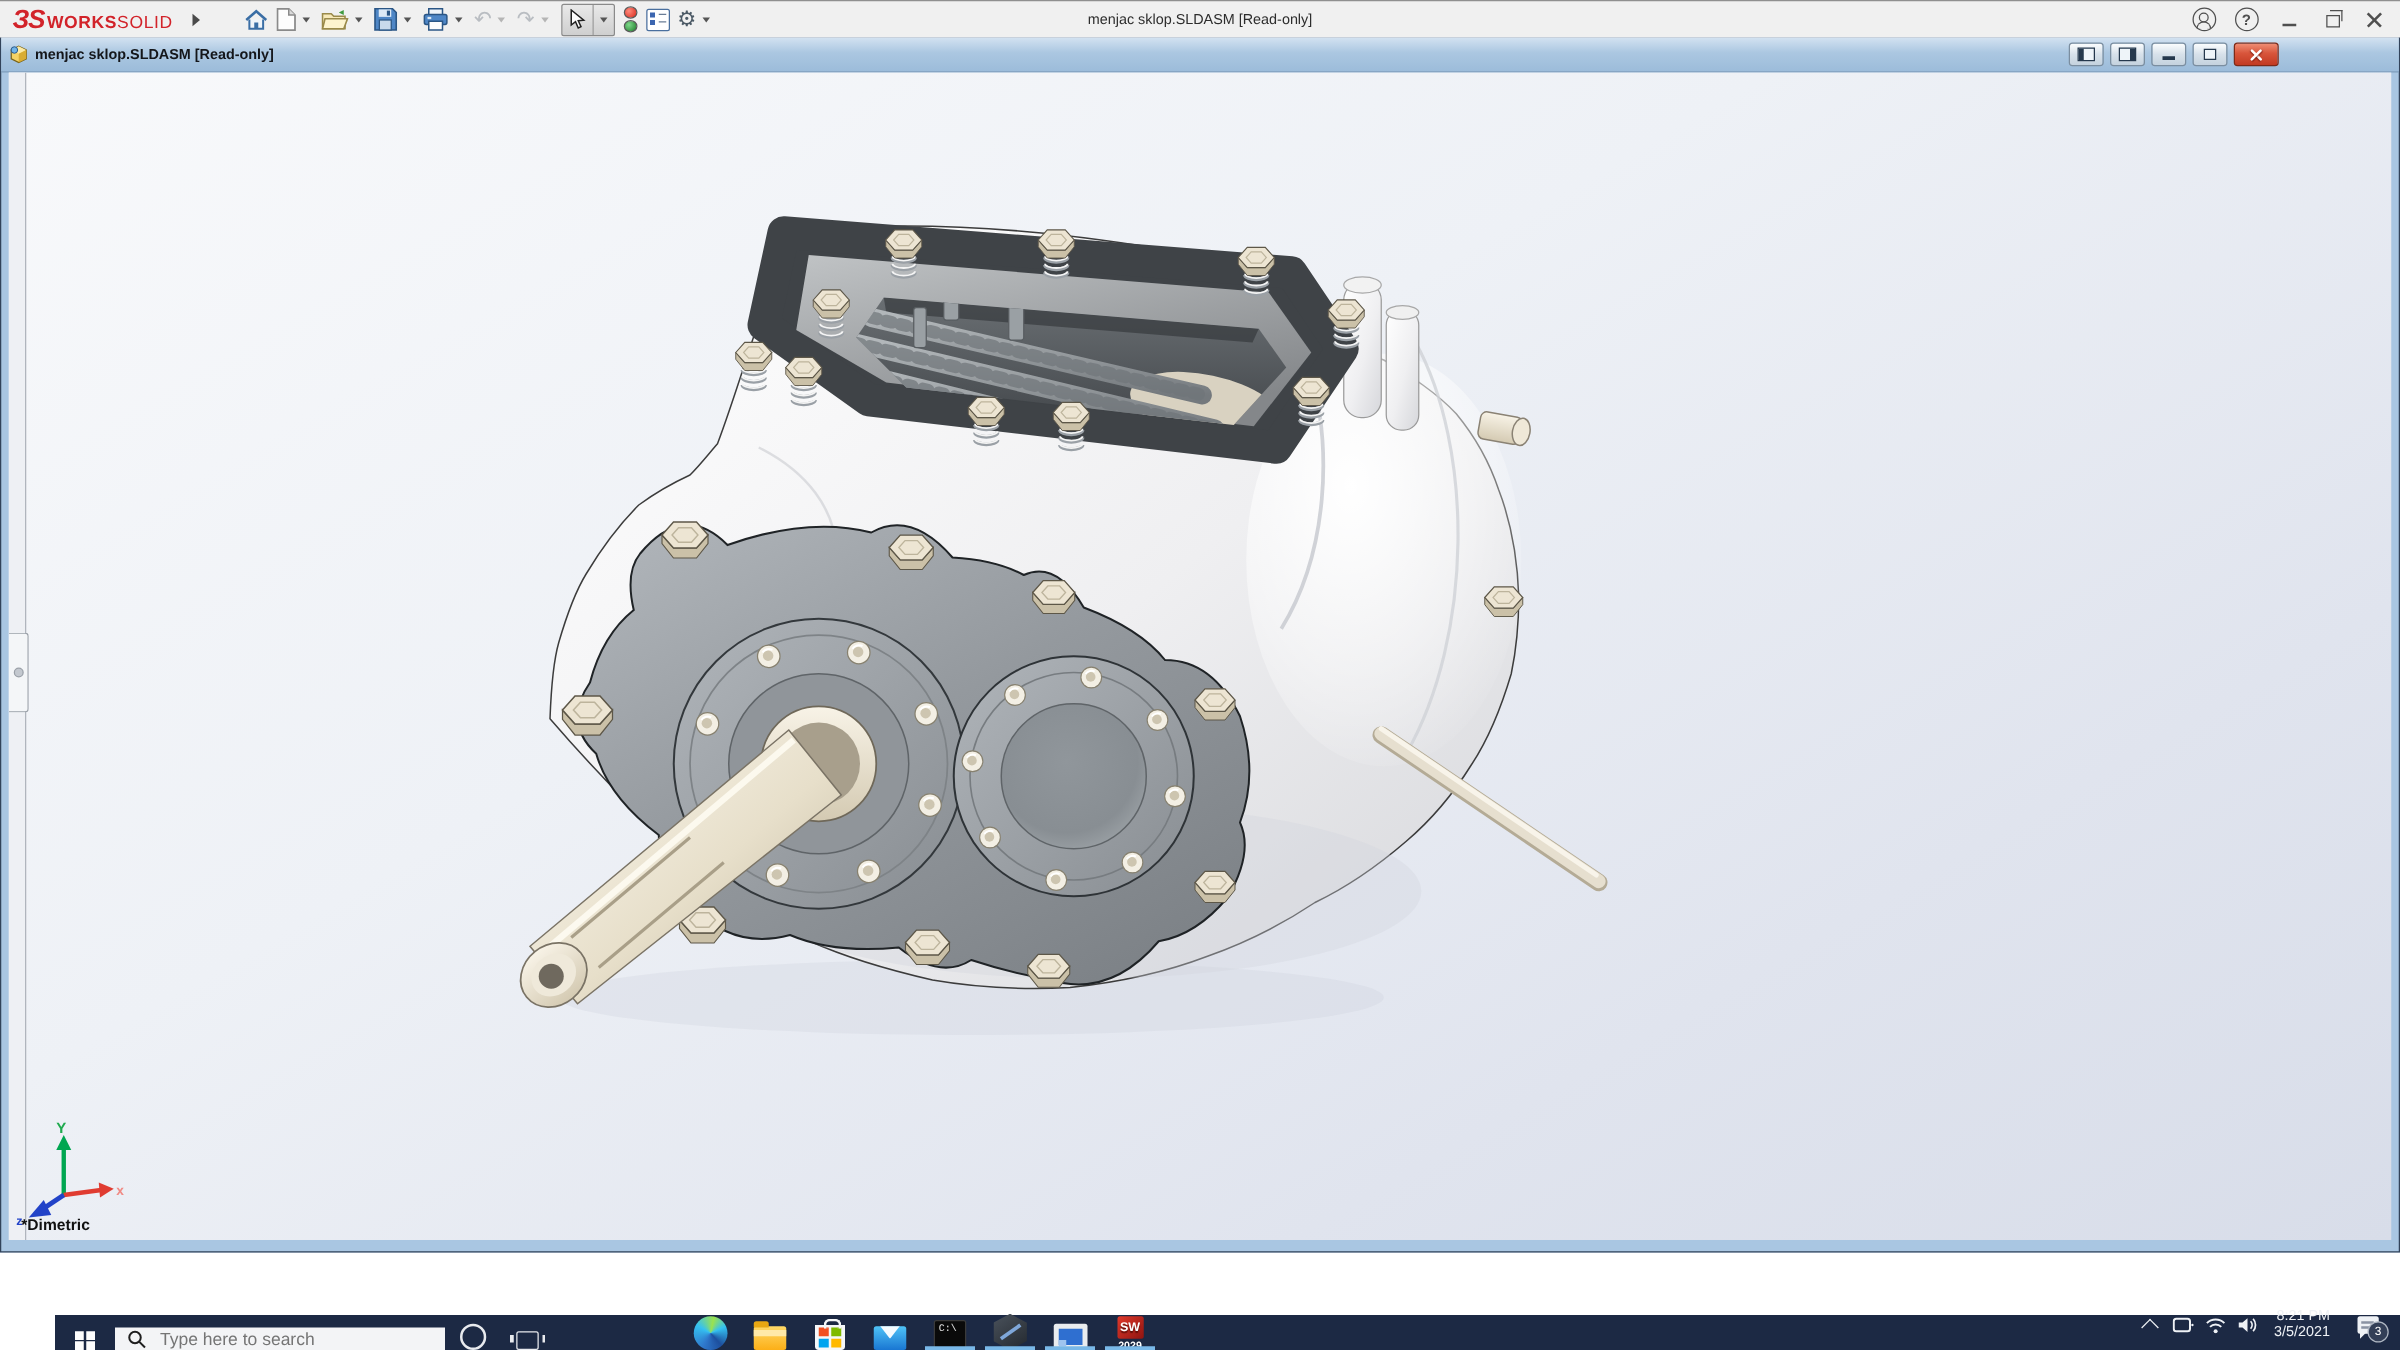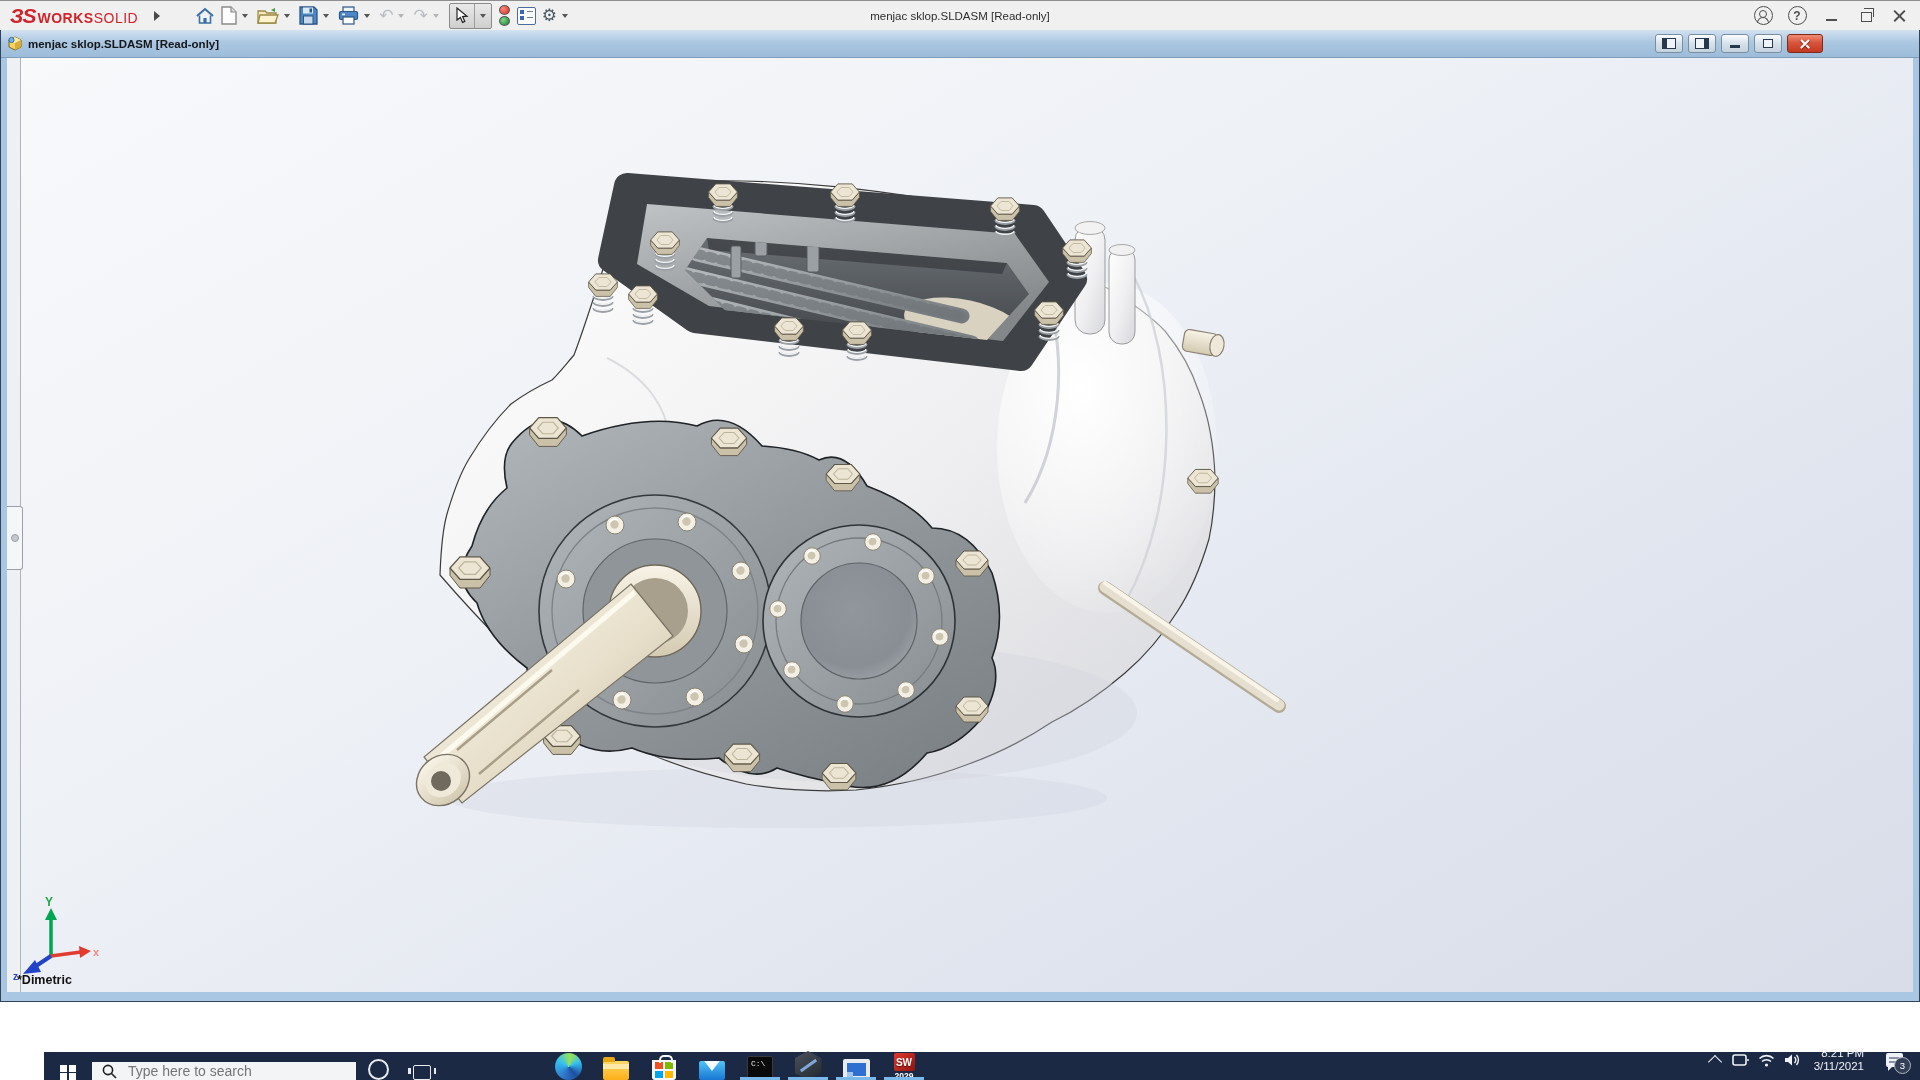--- a/index.html
+++ b/index.html
@@ -651,21 +651,21 @@
       </div>
       <div class="tray-ic">
         <svg width="17" height="14" viewBox="0 0 17 14">
           <polygon points="1,5 4,5 8,1.5 8,12.5 4,9 1,9" fill="#eef1f5"></polygon>
           <path d="M10.5 4 A4.5 4.5 0 0 1 10.5 10" fill="none" stroke="#eef1f5" stroke-width="1.4"></path>
           <path d="M12.5 2 A7.5 7.5 0 0 1 12.5 12" fill="none" stroke="#eef1f5" stroke-width="1.4"></path>
         </svg>
       </div>
       <div class="clock">
         <div>8:21 PM</div>
-        <div>3/11/2021</div>
+        <div>3/5/2021</div>
       </div>
       <div class="notif">
         <span class="notif-bubble">
             <i></i>
             <i></i>
           </span>
         <span class="badge">3</span>
       </div>
       <div class="show-desktop"></div>
     </div>

